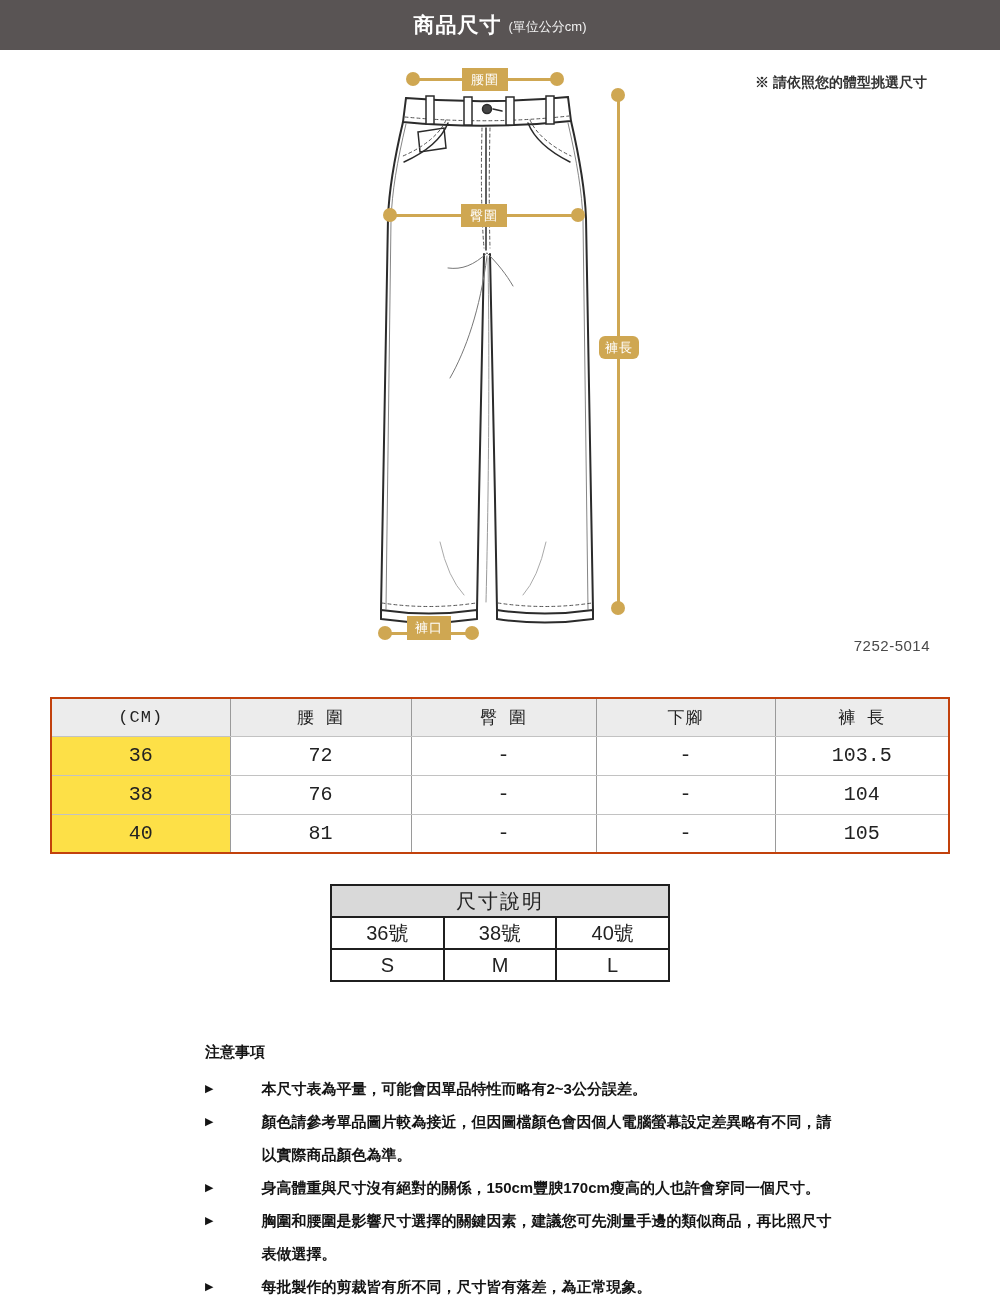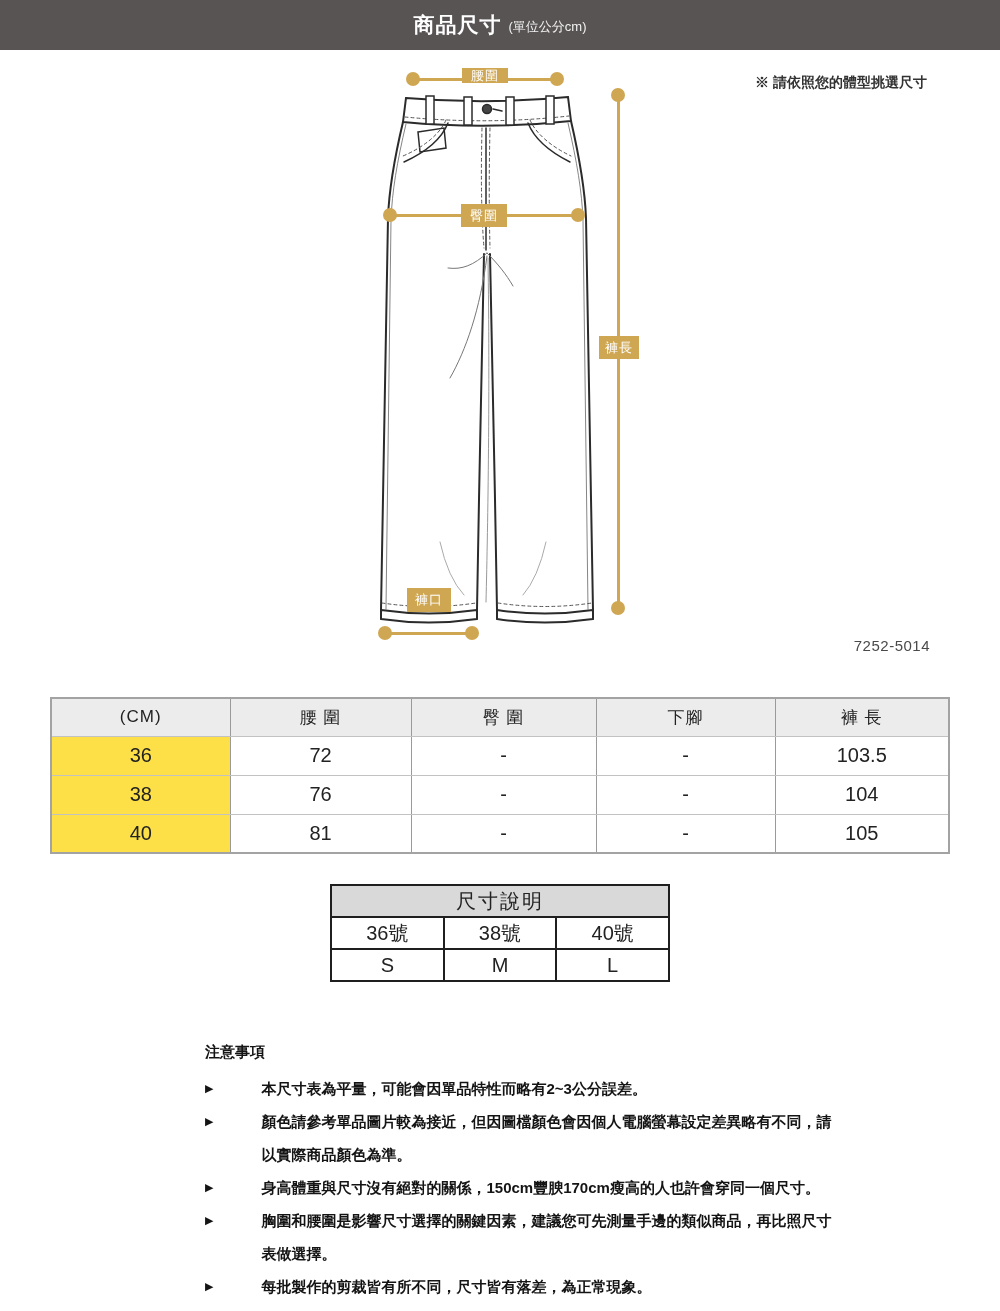--- a/index.html
+++ b/index.html
@@ -27,21 +27,21 @@
     display:flex; align-items:center; justify-content:center; letter-spacing:1px; }
 
   
   table.size-table { position:absolute; left:50px; top:697px; border-collapse:collapse;
     table-layout:fixed; width:898px; }
   table.size-table td { border-left:1px solid #9a9a9a; border-right:1px solid #9a9a9a;
     border-top:1px solid #c2c2c2; border-bottom:1px solid #c2c2c2;
     text-align:center; vertical-align:middle; color:#222; height:39px; font-size:20px; background:#fff; }
   table.size-table tr.head td { background:#ececec; font-size:17px; height:38px; letter-spacing:1px; }
   table.size-table td.rowhead { background:#fde047; }
-  table.size-table { border:2px solid #a3a3a3; }
+  table.size-table { border:2px solid #c2410c;font-family:Liberation Mono, monospace; }
 
   
   table.legend-table { position:absolute; left:330px; top:884px; width:340px;
     border-collapse:collapse; table-layout:fixed; border:2px solid #1f1f1f; }
   table.legend-table td { border:2px solid #1f1f1f; height:32px; text-align:center;
     vertical-align:middle; font-size:20px; color:#222; background:#fff; }
   table.legend-table td.legend-head { background:#d9d9d9; letter-spacing:2px; }
 
   
   .notes { position:absolute; left:205px; top:1040px; width:680px; color:#141414; }
@@ -104,36 +104,36 @@
 
     <path d="M4,513 Q51,520 98,513" stroke-width="1" stroke-dasharray="3,3" stroke="#555"></path>
     <path d="M3,520 Q51,527 99,520 L99,529 Q51,536 3,529 Z" fill="#fff"></path>
     <path d="M120,513 Q167,520 214,513" stroke-width="1" stroke-dasharray="3,3" stroke="#555"></path>
     <path d="M119,520 Q167,527 215,520 L215,529 Q167,536 119,529 Z" fill="#fff"></path>
   </svg>
 
   <div class="m-line-h gold" style="left:413px; top:78px; width:144px;"></div>
   <span class="m-dot" style="left:406px; top:72px;"></span>
   <span class="m-dot" style="left:550px; top:72px;"></span>
-  <div class="m-tag" style="left:462px; top:68px; width:46px; height:15px;">腰圍</div>
+  <div class="m-tag" style="left:462px; top:68px; width:46px; height:23px;">腰圍</div>
 
   <div class="m-line-h gold" style="left:390px; top:214px; width:188px;"></div>
   <span class="m-dot" style="left:383px; top:208px;"></span>
   <span class="m-dot" style="left:571px; top:208px;"></span>
   <div class="m-tag" style="left:461px; top:204px; width:46px; height:23px;">臀圍</div>
 
   <div class="m-line-v gold" style="left:617px; top:95px; height:513px;"></div>
   <span class="m-dot" style="left:611px; top:88px;"></span>
   <span class="m-dot" style="left:611px; top:601px;"></span>
-  <div class="m-tag" style="left:599px; top:336px; width:40px; height:23px;">褲長</div>
+  <div class="m-tag" style="left:599px; top:336px; width:40px; height:23px;border-radius:6px;">褲長</div>
 
   <div class="m-line-h gold" style="left:385px; top:632px; width:87px;"></div>
   <span class="m-dot" style="left:378px; top:626px;"></span>
   <span class="m-dot" style="left:465px; top:626px;"></span>
-  <div class="m-tag" style="left:407px; top:588px; width:44px; height:24px;">褲口</div>
+  <div class="m-tag" style="left:407px; top:616px; width:44px; height:24px;">褲口</div>
 
   <div class="product-code">7252-5014</div>
 
   <table class="size-table">
     <colgroup>
       <col style="width:179px">
         <col style="width:181px">
         <col style="width:185px">
       <col style="width:179px">
         <col style="width:174px">

